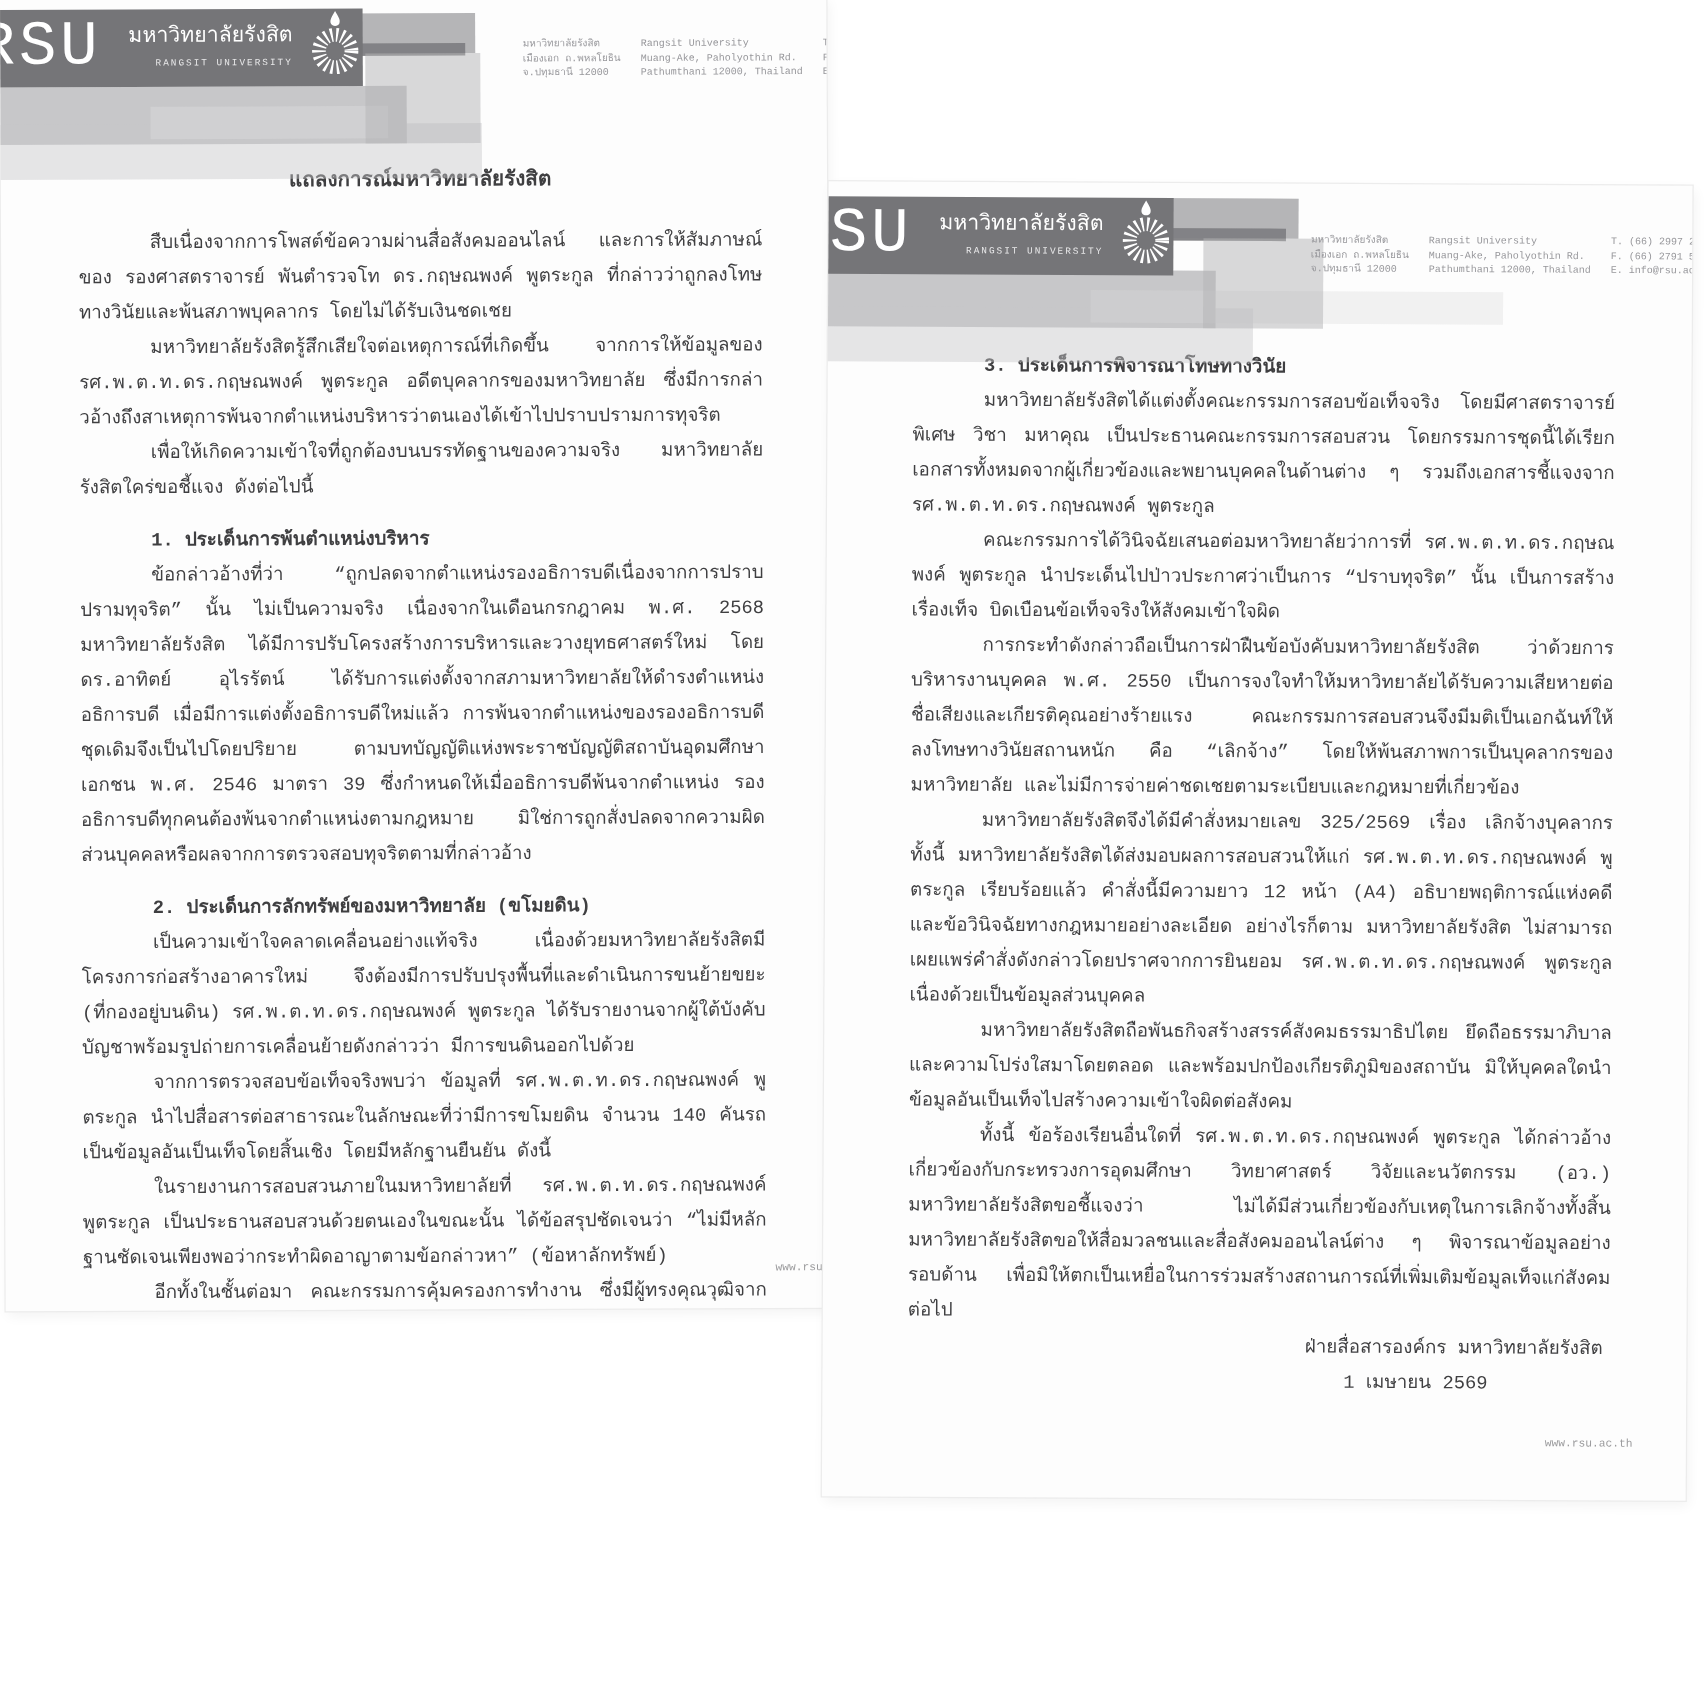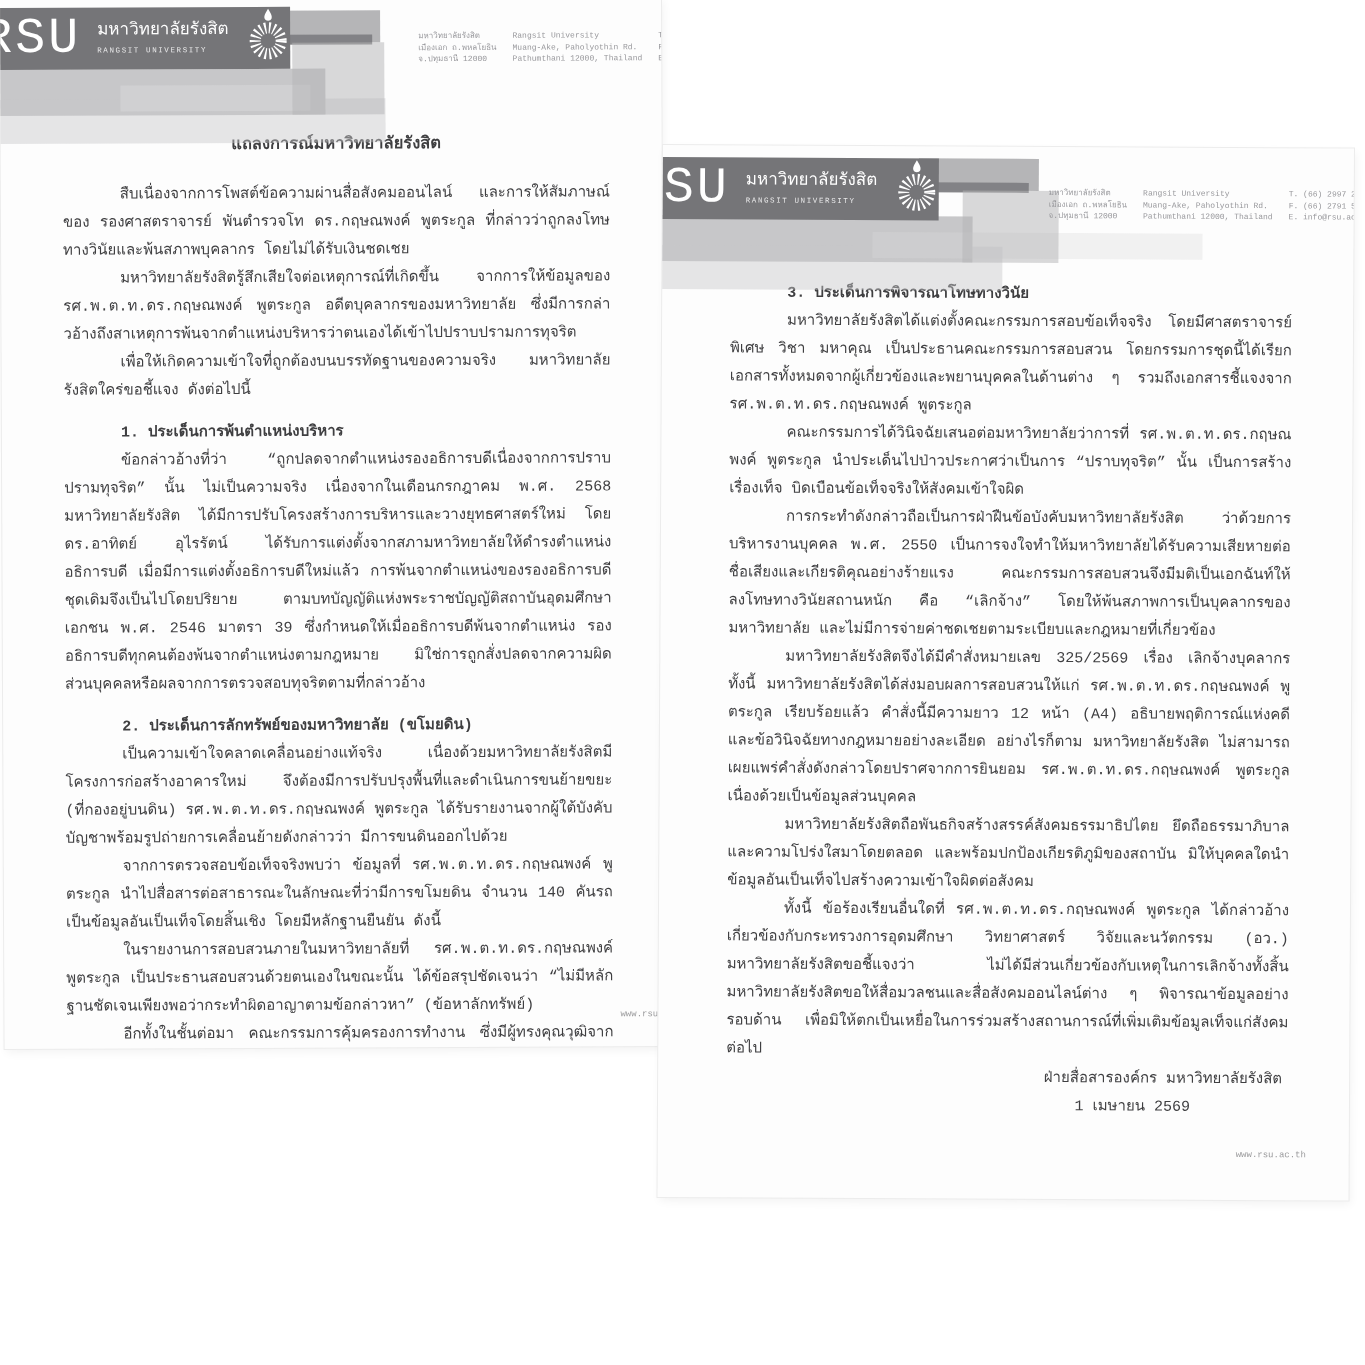--- a/index.html
+++ b/index.html
@@ -8,21 +8,21 @@
   .page{position:absolute;background:#fdfdfd;overflow:hidden;
         box-shadow:0 0 0 1px #ececec, 2px 4px 10px rgba(0,0,0,0.05);}
   #page1{left:0;top:138;width:661px;height:1049px;transform:rotate(-0.25deg);transform-origin:top left;}
   #page2{left:663px;top:145px;width:691px;height:1052px;transform:rotate(0.3deg);transform-origin:top left;}
 
   
   .banner{position:absolute;top:8px;height:62px;background:#757578;display:flex;align-items:center;z-index:3;}
   #page1 .banner{left:-26px;width:316px;}
   #page2 .banner{left:-40px;width:316px;top:12px;}
   .rsu-logo{font-size:50px;line-height:58px;color:#ffffff;letter-spacing:3px;margin-left:8px;font-weight:normal;}
-  .uni-names{margin-left:16px;text-align:left;color:#ffffff;}
+  .uni-names{margin-left:16px;text-align:right;color:#ffffff;}
   .uni-th{font-size:17px;line-height:19px;}
   .uni-en{font-size:7.5px;letter-spacing:1.6px;color:#e9e9ea;}
   .emblem{margin-left:12px;margin-top:-2px;}
   .deco{position:absolute;}
   .deco-a{top:12px;height:32px;background:#a2a2a5;opacity:.8;z-index:2;}
   #page1 .deco-a{left:270px;width:110px;}
   #page2 .deco-a{left:256px;width:120px;}
   .deco-b{top:36px;height:10px;background:#7f7f83;opacity:.95;z-index:2;}
   #page1 .deco-b{left:272px;width:100px;}
   #page2 .deco-b{left:258px;width:108px;}

